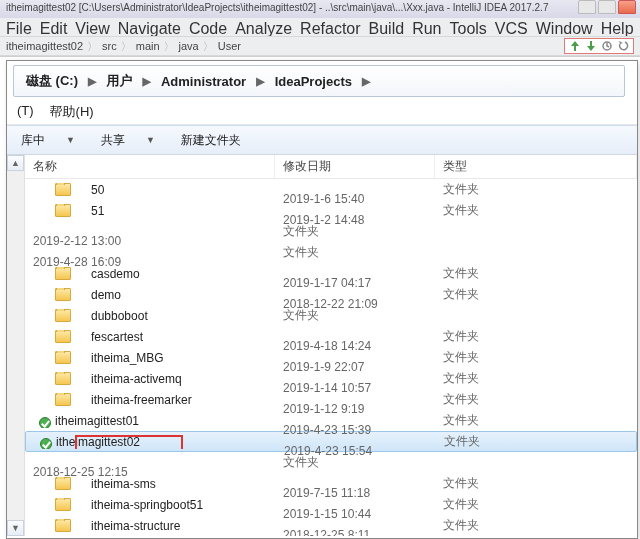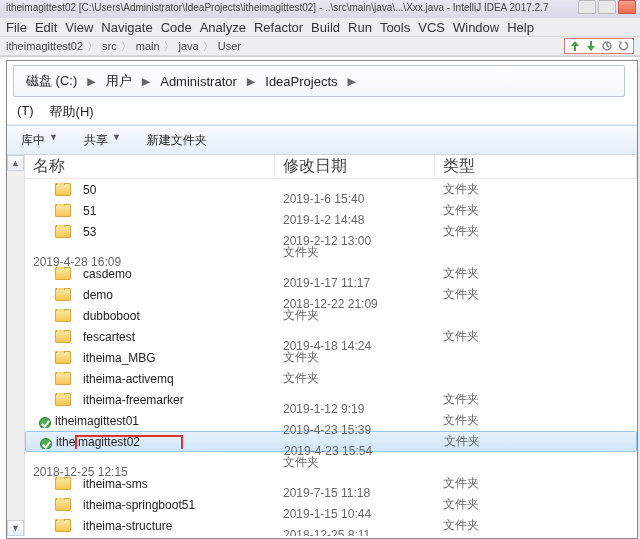--- a/index.html
+++ b/index.html
@@ -38,21 +38,21 @@
     background: #e8e8e8;
     border: 1px solid #bbb;
     border-radius: 2px 2px 0 0;
   }
   .ide-win-btn.close {
     background: linear-gradient(#f7a08a,#e86a4a);
     border-color: #c55;
   }
   .ide-menubar {
     height: 18px;
-    font-size: 13px;
+    font-size: 16px;
     color: #333;
     padding: 2px 6px;
     display: flex;
     gap: 8px;
   }
   .ide-menubar span { text-decoration: underline dotted transparent; }
   .ide-breadcrumb-row {
     height: 20px;
     font-size: 11px;
     color: #444;
@@ -89,20 +89,21 @@
   .explorer-address {
     height: 32px;
     margin: 4px 12px 2px 6px;
     border: 1px solid #b8c6d6;
     border-radius: 2px;
     display: flex;
     align-items: center;
     padding-left: 8px;
     font-size: 13px;
     background: linear-gradient(#fff,#f3f6fa);
+    font-weight: bold;
   }
   .explorer-address .crumb {
     display: flex;
     align-items: center;
     color: #222;
     padding: 4px 4px;
   }
   .explorer-address .arrow {
     color: #666;
     padding: 0 6px;
@@ -125,21 +126,21 @@
     border-top: 1px solid #d2dbe8;
     border-bottom: 1px solid #cfd7e3;
     display: flex;
     align-items: center;
     padding-left: 8px;
     gap: 14px;
     font-size: 12px;
     color: #1a1a1a;
   }
   .explorer-toolbar .tb-item {
-    display: flex; align-items: flex-start; gap: 4px;
+    display: flex; align-items: center; gap: 21px;
     padding: 2px 6px;
   }
   .tb-item .dd { font-size: 9px; color:#555; }
 
   .file-area {
     display: flex;
     height: calc(100% - 32px - 26px - 30px - 8px);
   }
   .scrollbar-left {
     width: 18px;
@@ -158,21 +159,21 @@
   .scrollbar-left .up { top:0; }
   .scrollbar-left .down { bottom:0; }
 
   .file-list {
     flex: 1;
     overflow: hidden;
   }
   .file-header {
     display: grid;
     grid-template-columns: 250px 160px auto;
-    font-size: 16px;
+    font-size: 12px;
     color: #444;
     height: 24px;
     align-items: center;
     border-bottom: 1px solid #e8e8e8;
   }
   .file-header > div {
     padding-left: 8px;
     border-right: 1px solid #eee;
     height: 100%;
     display:flex; align-items:center;
@@ -192,21 +193,21 @@
     border-radius: 2px;
   }
   .file-row > div {
     padding-left: 8px;
     overflow: hidden;
     white-space: nowrap;
   }
   .name-cell {
     display: flex;
     align-items: center;
-    gap: 12px;
+    gap: 20px;
     padding-left: 30px !important;
     position: relative;
   }
   .folder-icon {
     width: 16px; height: 13px;
     background: linear-gradient(#fde9a8,#f5c64f);
     border: 1px solid #d9a93d;
     border-radius: 1px;
     position: relative;
     flex-shrink: 0;
@@ -361,37 +362,33 @@
           </div>
           <div class="file-row">
             <div class="name-cell">
               <span class="folder-icon"></span>
               <span>51</span>
             </div>
             <div class="date-col">2019-1-2 14:48</div>
             <div class="type-col">文件夹</div>
           </div>
           <div class="file-row">
-            <div class="name-cell">
-              <span class="folder-icon"></span>
-              <span>53</span>
-            </div>
             <div class="date-col">2019-2-12 13:00</div>
             <div class="type-col">文件夹</div>
           </div>
           <div class="file-row">
             <div class="date-col">2019-4-28 16:09</div>
             <div class="type-col">文件夹</div>
           </div>
           <div class="file-row">
             <div class="name-cell">
               <span class="folder-icon"></span>
               <span>casdemo</span>
             </div>
-            <div class="date-col">2019-1-17 11:17</div>
+            <div class="date-col">2019-1-17 04:17</div>
             <div class="type-col">文件夹</div>
           </div>
           <div class="file-row">
             <div class="name-cell">
               <span class="folder-icon"></span>
               <span>demo</span>
             </div>
             <div class="date-col">2018-12-22 21:09</div>
             <div class="type-col">文件夹</div>
           </div>
@@ -408,27 +405,29 @@
               <span>fescartest</span>
             </div>
             <div class="date-col">2019-4-18 14:24</div>
             <div class="type-col">文件夹</div>
           </div>
           <div class="file-row">
             <div class="name-cell">
               <span class="folder-icon"></span>
               <span>itheima_MBG</span>
             </div>
+            <div class="date-col">2019-1-9 22:07</div>
             <div class="type-col">文件夹</div>
           </div>
           <div class="file-row">
             <div class="name-cell">
               <span class="folder-icon"></span>
               <span>itheima-activemq</span>
             </div>
+            <div class="date-col">2019-1-14 10:57</div>
             <div class="type-col">文件夹</div>
           </div>
           <div class="file-row">
             <div class="name-cell">
               <span class="folder-icon"></span>
               <span>itheima-freemarker</span>
             </div>
             <div class="date-col">2019-1-12 9:19</div>
             <div class="type-col">文件夹</div>
           </div>

